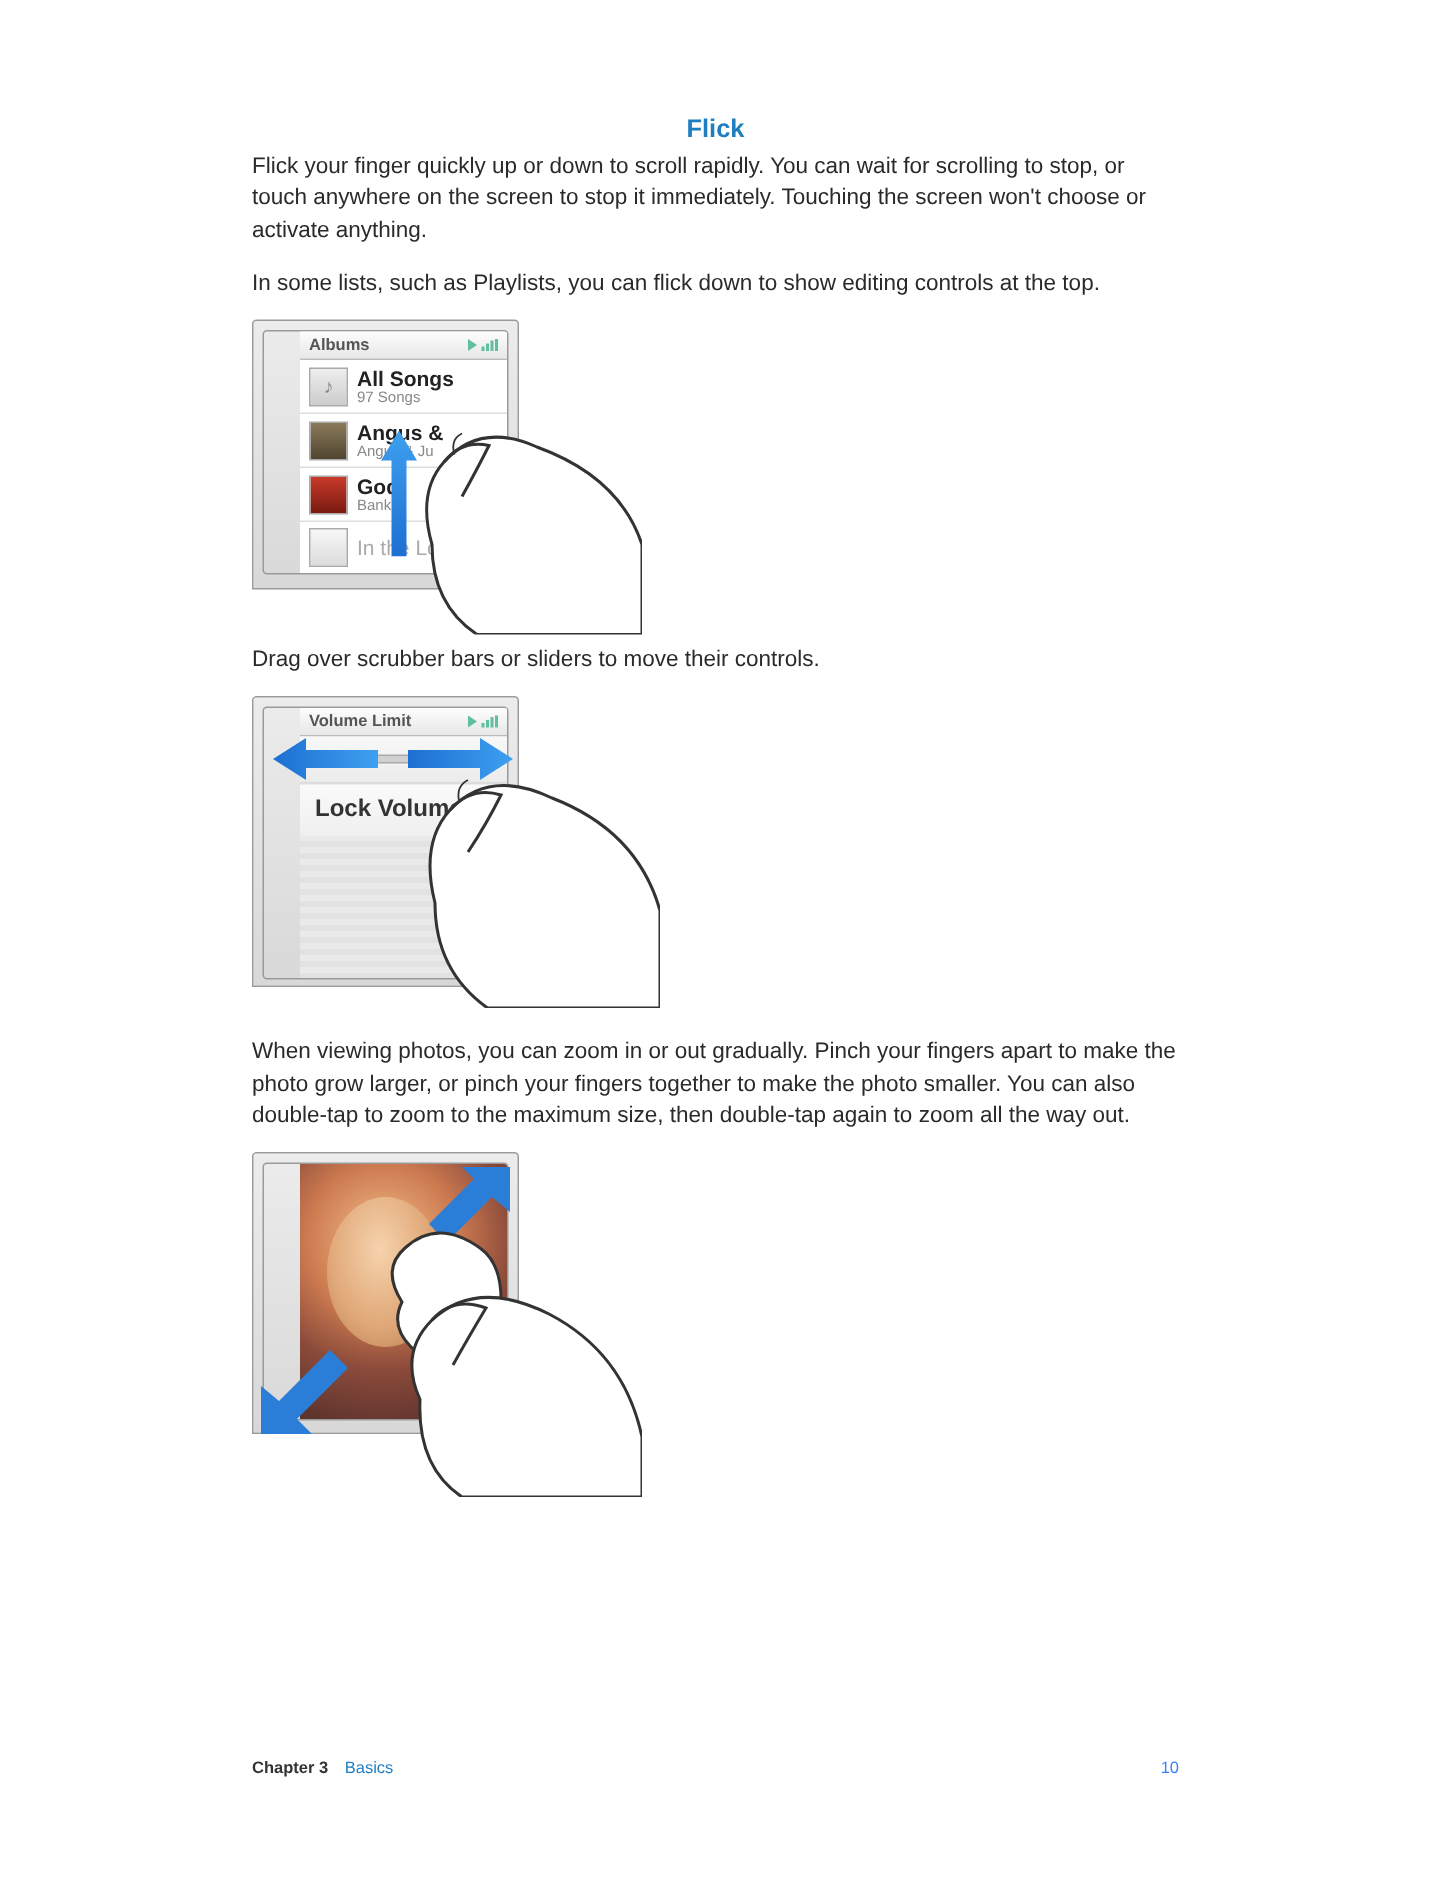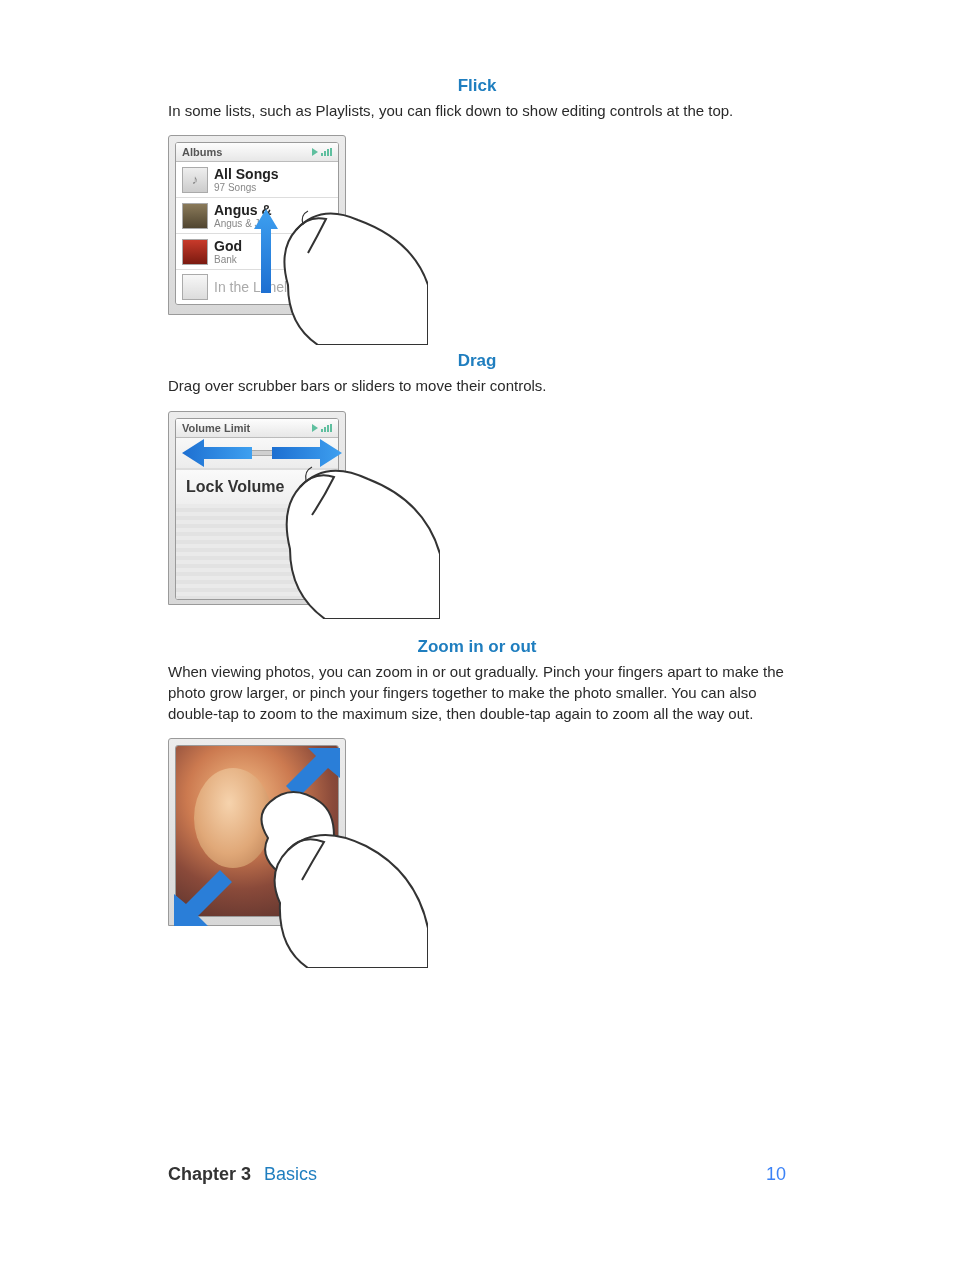--- a/index.html
+++ b/index.html
@@ -37,20 +37,21 @@
     border: 1px solid #9a9a9a;
     border-radius: 3px 3px 0 0;
     position: relative;
     overflow: visible;
   }
   .device-inner {
     margin: 6px;
     border: 1px solid #9a9a9a;
     border-radius: 3px;
     overflow: hidden;
+    padding-left: 24px;
   }
   .screen {
     background: #fff;
   }
   .titlebar {
     display:flex;
     align-items:center;
     justify-content:space-between;
     padding: 3px 6px;
     background: linear-gradient(#fdfdfd,#e7e7e7);
@@ -136,33 +137,34 @@
   .arrow-big {
     position:absolute;
   }
 
   .footer {
     position:absolute;
     left:168px; right:168px;
     bottom:80px;
     display:flex;
     justify-content:space-between;
-    font-size:18px;
+    font-size:11px;
     color:#333;
   }
   .footer .left b { font-weight:700; }
   .footer .left .chap-title { color:#1f7ebf; font-weight:400; margin-left:8px;}
   .footer .right { color:#3b82f6;}
 </style>
 </head>
 <body>
 
 <div class="page">
 
   <h2 class="section-title">Flick</h2>
+  <p class="body-text">Flick your finger quickly up or down to scroll rapidly. You can wait for scrolling to stop, or touch anywhere on the screen to stop it immediately. Touching the screen won't choose or activate anything.</p>
   <p class="body-text">In some lists, such as Playlists, you can flick down to show editing controls at the top.</p>
 
   <div class="illustration" style="height:190px;">
     <div class="device" style="height:180px;">
       <div class="device-inner">
         <div class="screen">
           <div class="titlebar">
             <span>Albums</span>
             <span class="status">
               <span class="play-tri"></span>
@@ -217,21 +219,20 @@
       <polygon points="12,0 24,20 17,20 17,84 7,84 7,20 0,20" fill="url(#ga)"></polygon>
     </svg>
 
     <svg class="finger" style="left:80px; top:40px;" width="180" height="170">
       <path d="M40,110 Q30,75 48,55 Q72,28 110,45 Q165,65 180,110 L180,170 L70,170 Q40,150 40,110 Z" fill="#fff" stroke="#333" stroke-width="2"></path>
       <path d="M48,55 Q60,40 78,44 Q70,60 60,78" fill="none" stroke="#333" stroke-width="2"></path>
       <path d="M55,50 Q52,40 60,36" fill="none" stroke="#333" stroke-width="1.2"></path>
     </svg>
   </div>
 
-  <h2 class="section-title">Drag</h2>
   <p class="body-text">Drag over scrubber bars or sliders to move their controls.</p>
 
   <div class="illustration" style="height:200px;">
     <div class="device" style="height:194px;">
       <div class="device-inner">
         <div class="screen">
           <div class="titlebar">
             <span>Volume Limit</span>
             <span class="status">
               <span class="play-tri"></span>
@@ -263,21 +264,20 @@
       <polygon points="160,16 138,2 138,10 90,10 90,22 138,22 138,30" fill="url(#gb)"></polygon>
     </svg>
 
     <svg class="finger" style="left:92px; top:28px;" width="180" height="180">
       <path d="M30,110 Q20,70 40,48 Q66,20 108,40 Q165,62 180,115 L180,180 L65,180 Q30,155 30,110 Z" fill="#fff" stroke="#333" stroke-width="2"></path>
       <path d="M40,48 Q54,32 74,38 Q64,58 52,76" fill="none" stroke="#333" stroke-width="2"></path>
       <path d="M46,42 Q44,32 52,28" fill="none" stroke="#333" stroke-width="1.2"></path>
     </svg>
   </div>
 
-  <h2 class="section-title">Zoom in or out</h2>
   <p class="body-text">When viewing photos, you can zoom in or out gradually. Pinch your fingers apart to make the photo grow larger, or pinch your fingers together to make the photo smaller. You can also double-tap to zoom to the maximum size, then double-tap again to zoom all the way out.</p>
 
   <div class="illustration" style="height:210px;">
     <div class="device" style="height:188px;">
       <div class="device-inner">
         <div class="photo-screen">
           <div class="face-ellipse"></div>
         </div>
       </div>
     </div>

